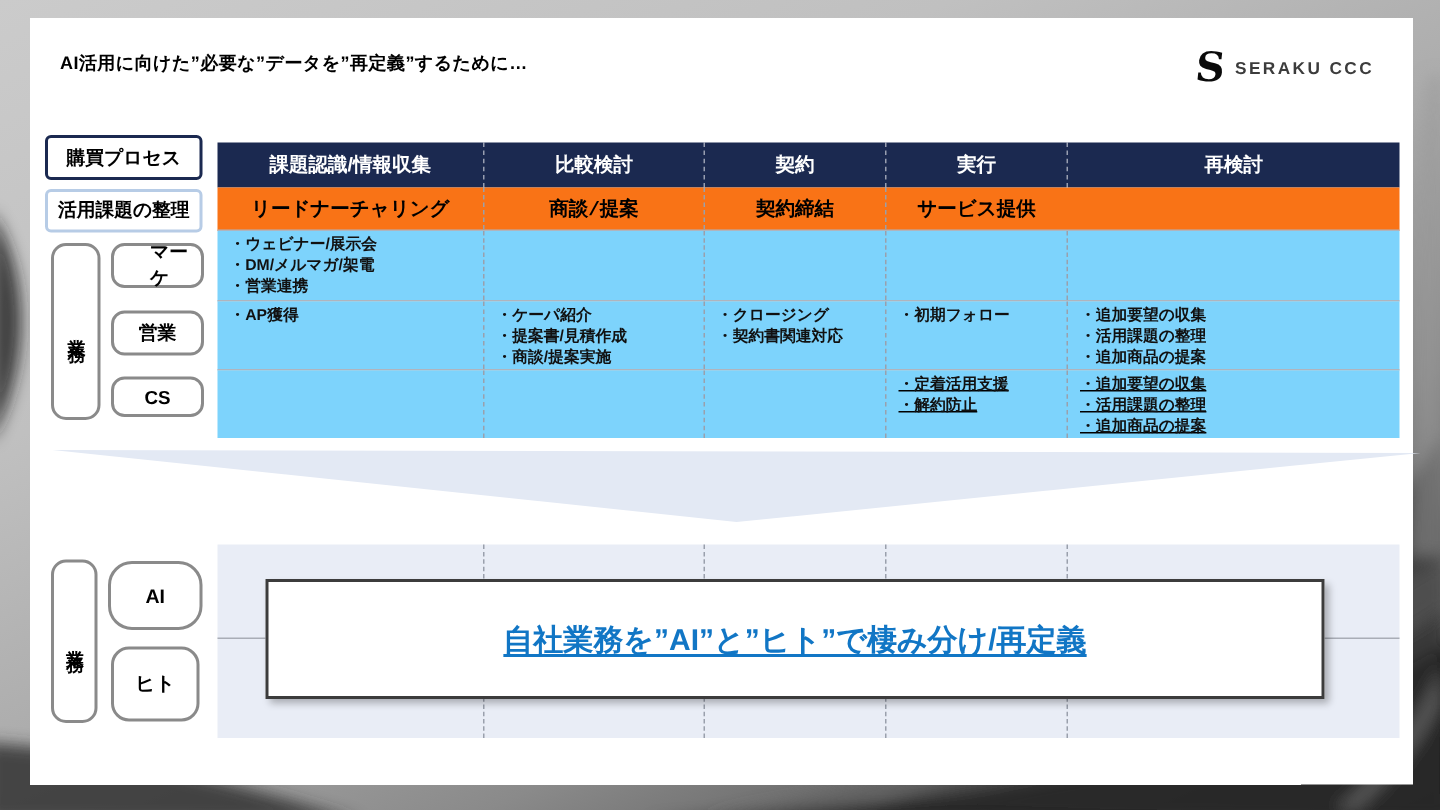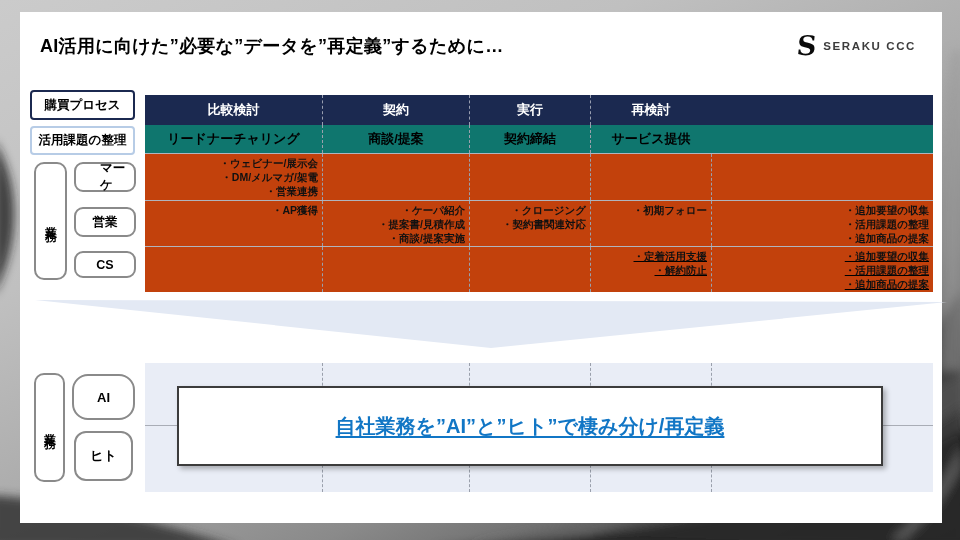--- a/index.html
+++ b/index.html
@@ -8,21 +8,21 @@
     font-family:"Liberation Sans","DejaVu Sans",sans-serif;
     background:linear-gradient(155deg,#cbcbcb 0%,#c0c0c0 30%,#adadad 50%,#8a8a8a 70%,#565656 88%,#2f2f2f 100%);
   }
   .bg-swirls{position:absolute;left:0;top:0;width:960px;height:540px;}
   .slide{
     position:absolute;left:20px;top:12px;width:922px;height:511px;
     background:#ffffff;
   }
   .title{
     position:absolute;left:20px;top:22px;
-    font-size:18px;font-weight:bold;color:#000;letter-spacing:.3px;
+    font-size:12px;font-weight:bold;color:#000;letter-spacing:.3px;
   }
   .logo{position:absolute;top:20px;right:26px;display:flex;align-items:center;gap:7px;}
   .logo-s{
     font-family:"DejaVu Serif","Liberation Serif",serif;
     font-weight:bold;font-size:27px;line-height:1;color:#0a0a0a;
     transform:skewX(-6deg);
   }
   .logo-text{font-size:11.5px;letter-spacing:1.6px;color:#3c3c3c;font-weight:600;}
 
   
@@ -50,26 +50,26 @@
 
   
   .ptable{position:absolute;left:125px;top:83px;width:788px;}
   .grid{display:grid;grid-template-columns:177px 147px 121px 121px 222px;}
   .thead{background:#1b2950;height:30px;}
   .thead .cell{
     display:flex;align-items:center;justify-content:center;
     color:#fff;font-weight:bold;font-size:13px;
   }
   .thead .cell + .cell{border-left:1px dashed rgba(255,255,255,.55);}
-  .subhead{background:#0f766e;height:28px;border-bottom:1px solid #b0b4bd;}
+  .subhead{background:#f97316;height:28px;border-bottom:1px solid #b0b4bd;font-family:Liberation Mono, monospace;}
   .subhead .cell{
     display:flex;align-items:center;justify-content:center;
     color:#000;font-weight:bold;font-size:13px;
   }
-  .trow{background:#c2410c;text-align:right;}
+  .trow{background:#7dd3fc;}
   .trow.r1{height:46px;border-bottom:1px solid #b0b4bd;}
   .trow.r2{height:45px;border-bottom:1px solid #b0b4bd;}
   .trow.r3{height:45px;text-decoration:underline;}
   .trow .cell{
     font-size:10.5px;font-weight:bold;color:#111;line-height:1.32;
     white-space:pre-line;padding:3px 4px 0 8px;box-sizing:border-box;
   }
   .subhead .cell + .cell,.trow .cell + .cell{border-left:1px dashed #9aa0ac;}
 
   
@@ -128,20 +128,21 @@
 
   <div class="pill pill-navy">購買プロセス</div>
   <div class="pill pill-blue">活用課題の整理</div>
   <div class="vpill vpill-top">業務</div>
   <div class="pill pill-gray dept-1">マーケ</div>
   <div class="pill pill-gray dept-2">営業</div>
   <div class="pill pill-gray dept-3">CS</div>
 
   <div class="ptable">
     <div class="thead grid">
+      <div class="cell">課題認識/情報収集</div>
       <div class="cell">比較検討</div>
       <div class="cell">契約</div>
       <div class="cell">実行</div>
       <div class="cell">再検討</div>
     </div>
     <div class="subhead grid">
       <div class="cell">リードナーチャリング</div>
       <div class="cell">商談/提案</div>
       <div class="cell">契約締結</div>
       <div class="cell">サービス提供</div>

